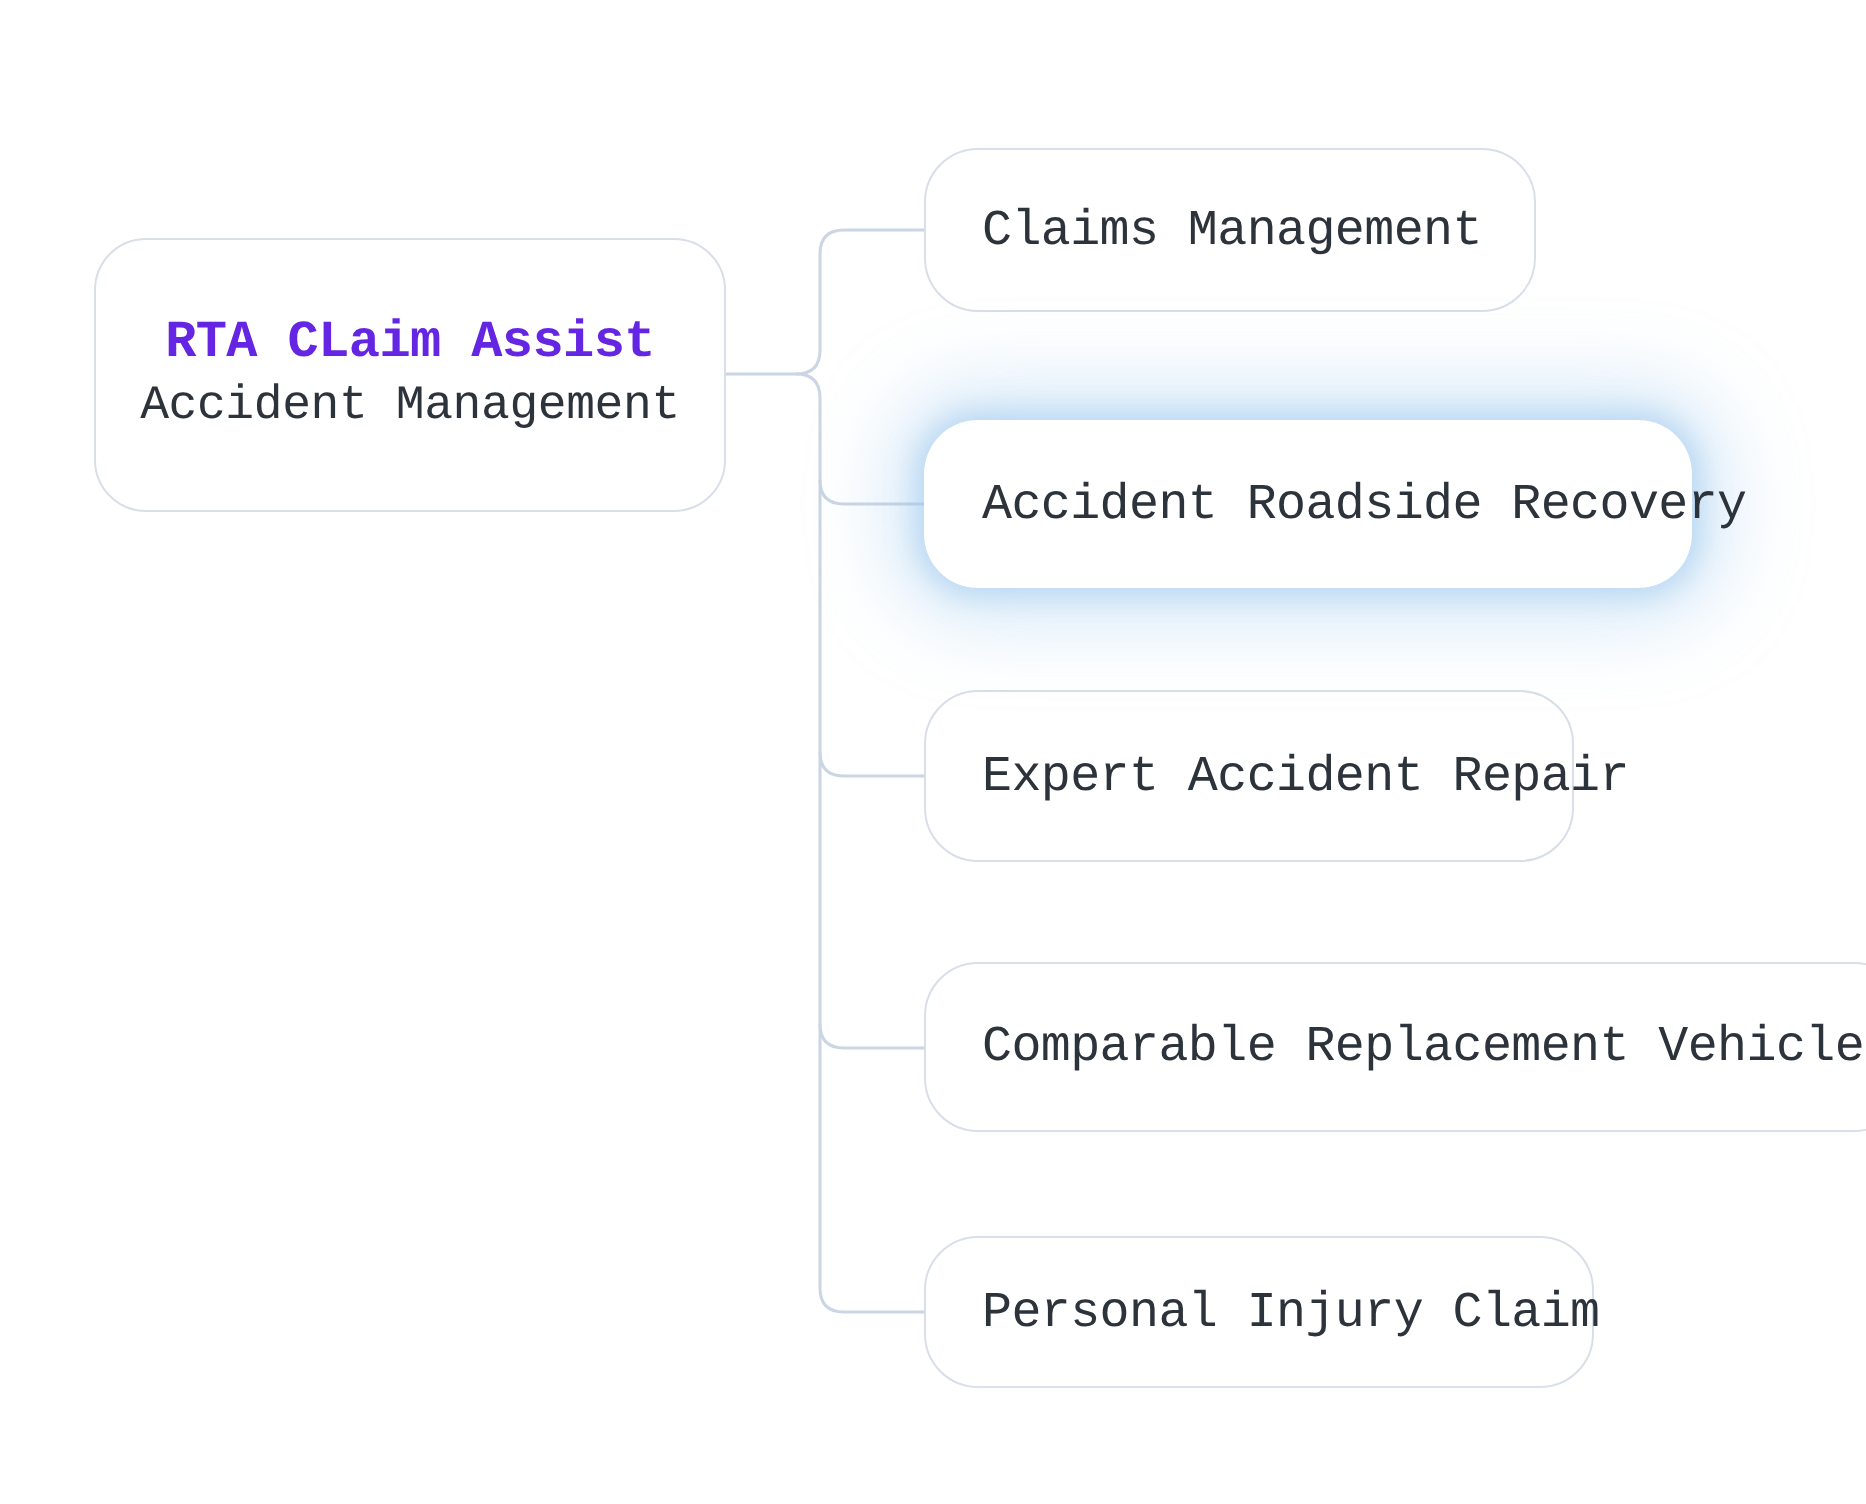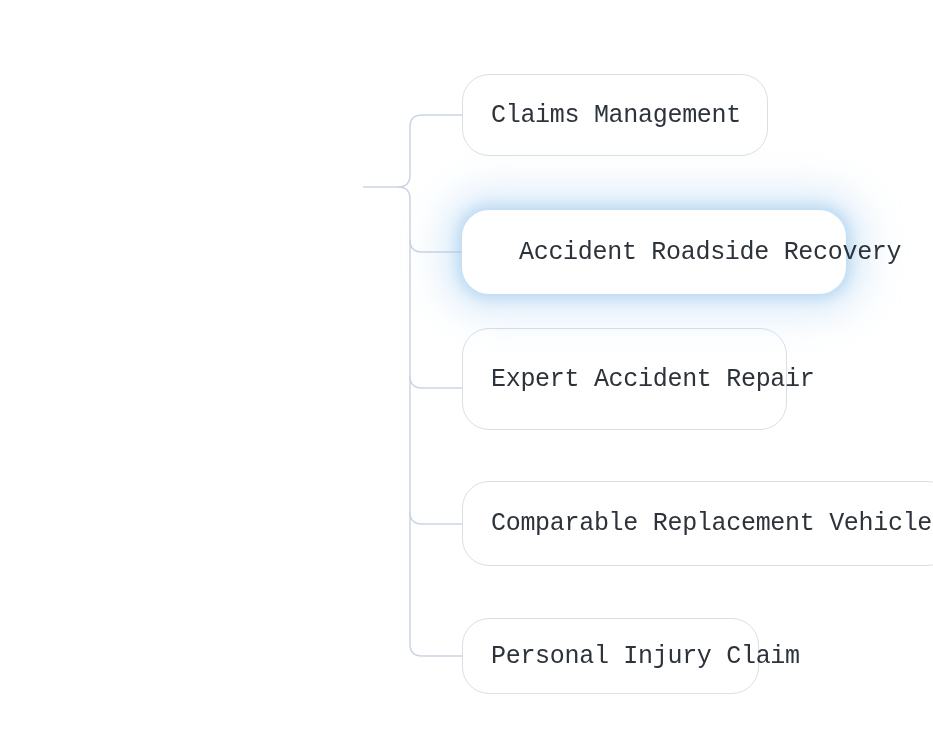--- a/index.html
+++ b/index.html
@@ -56,21 +56,20 @@
   .child-node .label {
     color: var(--text, #2d333b);
     font-size: 25px;
     letter-spacing: -0.3px;
     padding-left: 28px;
     white-space: nowrap;
   }
   .child-node.highlighted {
     border-color: transparent;
     z-index: 2;
-    padding-left: 28px;
   }
   #bottom-fade {
     position: absolute; left: 0; bottom: 0;
     width: 933px; height: 62px;
     background: linear-gradient(to bottom,
       rgba(255,255,255,0) 0%,
       rgba(255,255,255,0.75) 55%,
       rgba(255,255,255,0.95) 100%);
     pointer-events: none;
     z-index: 5;
@@ -85,33 +84,37 @@
 
     <path d="M 363 187 H 398"></path>
     <path d="M 398 187 Q 410 187 410 175 V 127 Q 410 115 422 115 H 462"></path>
 
     <path d="M 398 187 Q 410 187 410 199 V 644 Q 410 656 422 656 H 462"></path>
     <path d="M 410 240 Q 410 252 422 252 H 462"></path>
     <path d="M 410 376 Q 410 388 422 388 H 462"></path>
     <path d="M 410 512 Q 410 524 422 524 H 462"></path>
   </svg>
 
+  <div class="node root-node">
+    <div class="root-title">RTA CLaim Assist</div>
+    <div class="root-subtitle">Accident Management</div>
+  </div>
 
   <div id="children">
       <div class="node child-node" style="left: 462px; top: 74px; width: 306px; height: 82px;">
       <span class="label">Claims Management</span>
     </div>
       <div class="node child-node highlighted" style="left: 462px; top: 210px; width: 384px; height: 84px; box-shadow: rgba(156, 200, 239, 0.6) 0px 0px 14px 4px, rgba(156, 200, 239, 0.35) 0px 0px 38px 20px;">
       <span class="label">Accident Roadside Recovery</span>
     </div>
-      <div class="node child-node" style="left: 462px; top: 328px; width: 325px; height: 102px;">
+      <div class="node child-node" style="left: 462px; top: 345px; width: 325px; height: 86px;">
       <span class="label">Expert Accident Repair</span>
     </div>
       <div class="node child-node" style="left: 462px; top: 481px; width: 492px; height: 85px;">
       <span class="label">Comparable Replacement Vehicle</span>
     </div>
-      <div class="node child-node" style="left: 462px; top: 618px; width: 297px; height: 76px;">
+      <div class="node child-node" style="left: 462px; top: 618px; width: 335px; height: 76px;">
       <span class="label">Personal Injury Claim</span>
     </div>
     </div>
 
   <div id="bottom-fade"></div>
 </div>
 
 </body></html>

